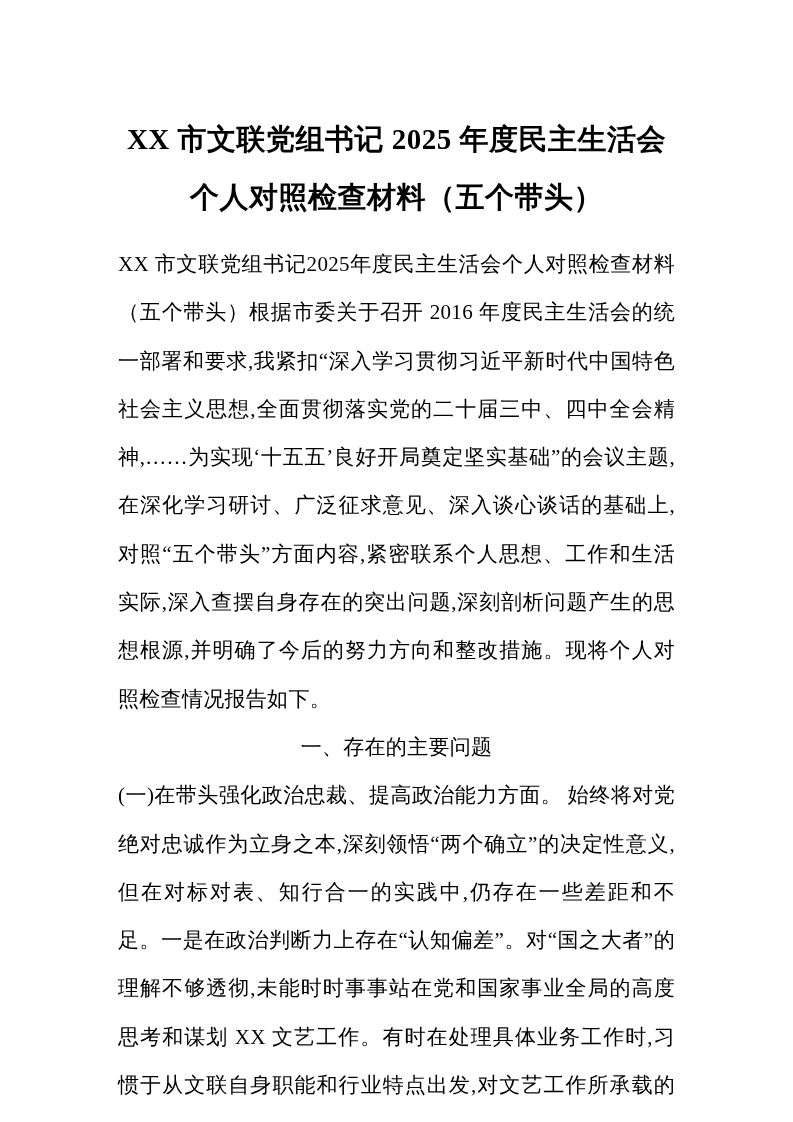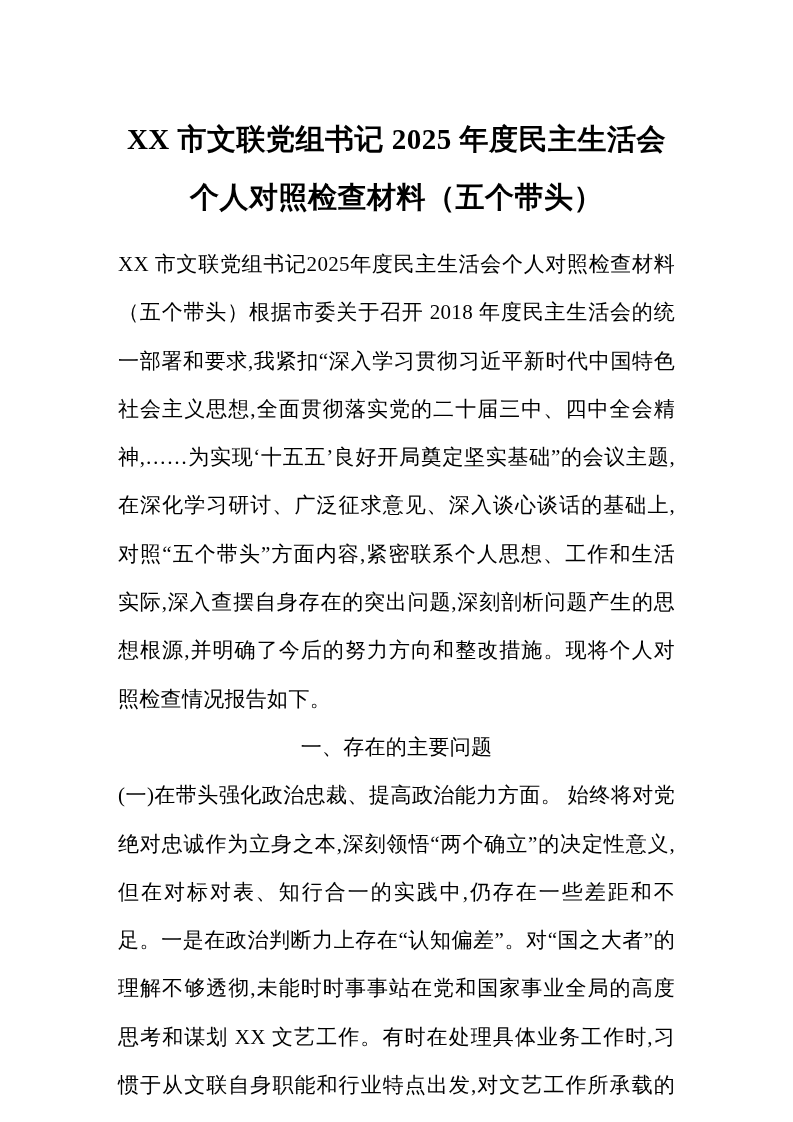--- a/index.html
+++ b/index.html
@@ -37,18 +37,18 @@
   .para.heading {
     text-align: center;
   }
 </style>
 </head>
 <body>
 
 <div class="page">
   <h1 class="doc-title">XX 市文联党组书记 2025 年度民主生活会个人对照检查材料（五个带头）</h1>
 
-  <p class="para">XX 市文联党组书记2025年度民主生活会个人对照检查材料（五个带头）根据市委关于召开 2018 年度民主生活会的统一部署和要求,我紧扣“深入学习贯彻习近平新时代中国特色社会主义思想,全面贯彻落实党的二十届三中、四中全会精神,……为实现‘十五五’良好开局奠定坚实基础”的会议主题,在深化学习研讨、广泛征求意见、深入谈心谈话的基础上,对照“五个带头”方面内容,紧密联系个人思想、工作和生活实际,深入查摆自身存在的突出问题,深刻剖析问题产生的思想根源,并明确了今后的努力方向和整改措施。现将个人对照检查情况报告如下。</p>
+  <p class="para">XX 市文联党组书记2025年度民主生活会个人对照检查材料（五个带头）根据市委关于召开 2016 年度民主生活会的统一部署和要求,我紧扣“深入学习贯彻习近平新时代中国特色社会主义思想,全面贯彻落实党的二十届三中、四中全会精神,……为实现‘十五五’良好开局奠定坚实基础”的会议主题,在深化学习研讨、广泛征求意见、深入谈心谈话的基础上,对照“五个带头”方面内容,紧密联系个人思想、工作和生活实际,深入查摆自身存在的突出问题,深刻剖析问题产生的思想根源,并明确了今后的努力方向和整改措施。现将个人对照检查情况报告如下。</p>
 
   <p class="para heading">一、存在的主要问题</p>
 
   <p class="para">(一)在带头强化政治忠裁、提高政治能力方面。 始终将对党绝对忠诚作为立身之本,深刻领悟“两个确立”的决定性意义,但在对标对表、知行合一的实践中,仍存在一些差距和不足。一是在政治判断力上存在“认知偏差”。对“国之大者”的理解不够透彻,未能时时事事站在党和国家事业全局的高度思考和谋划 XX 文艺工作。有时在处理具体业务工作时,习惯于从文联自身职能和行业特点出发,对文艺工作所承载的政治功能和意识形态属性认识不深。例如,在 2025 年上半年筹备“X 都</p>
 </div>
 
 </body></html>

